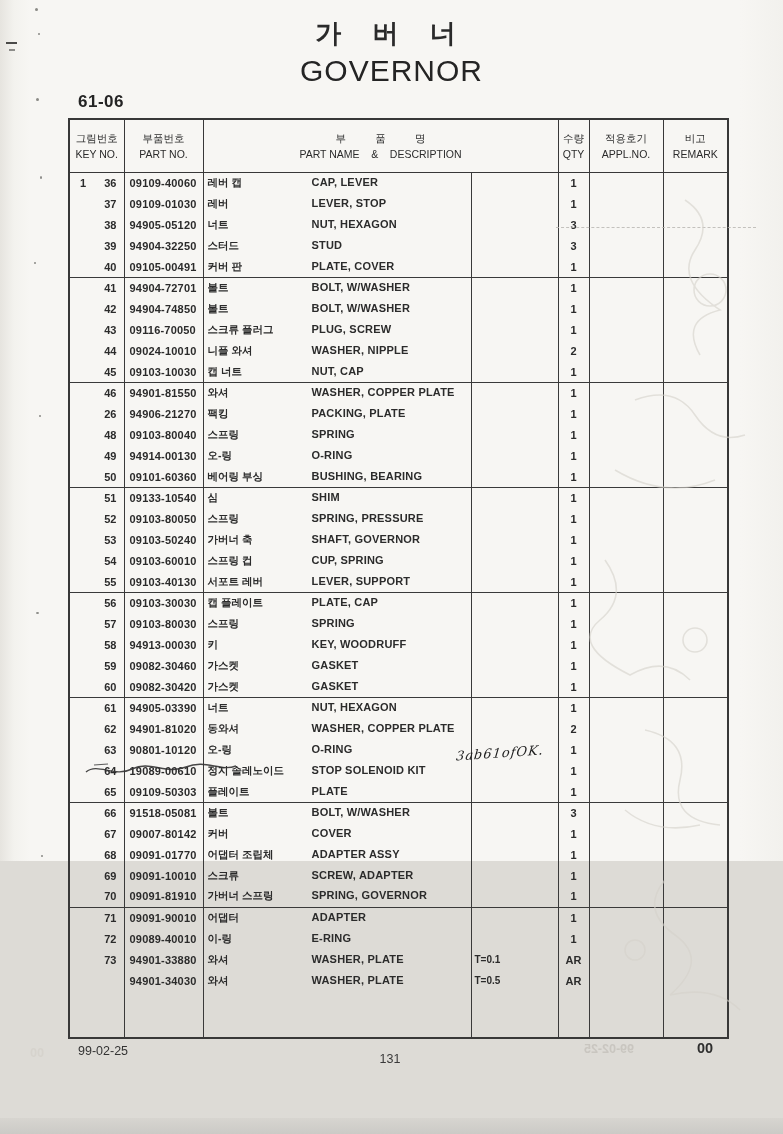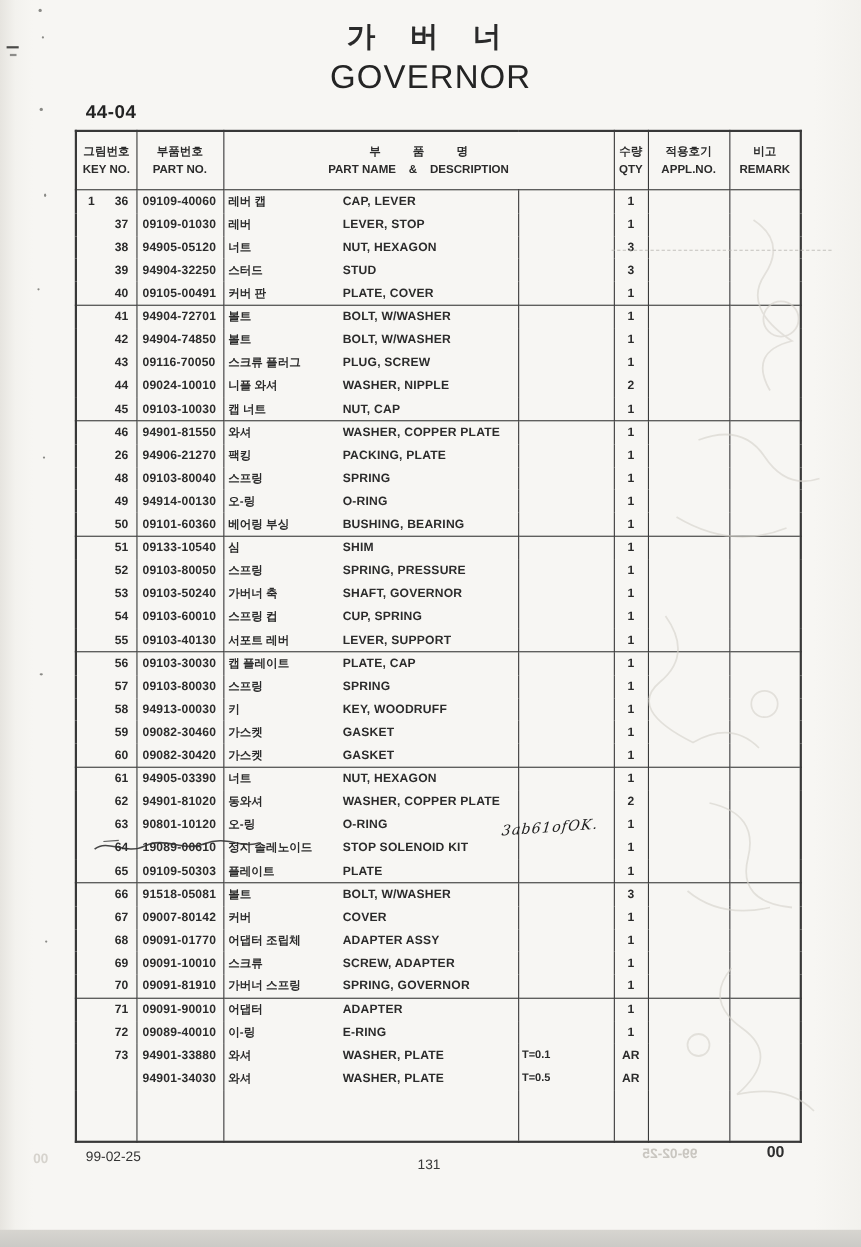--- a/index.html
+++ b/index.html
@@ -3,21 +3,21 @@
 <meta charset="utf-8">
 <style>
   html,body{margin:0;padding:0;}
   body{
     width:783px;height:1134px;
     background:#dddbd6;
     font-family:"Liberation Sans", sans-serif;
     position:relative;overflow:hidden;
   }
   .page{
-    position:absolute;left:0;top:0;width:783px;height:1134px;
+    position:absolute;left:0;top:0;width:783px;height:861px;
     background:linear-gradient(90deg,#e6e4df 0px,#f3f2ee 14px,#f7f6f3 30px,#f7f6f3 740px,#f2f1ed 783px);
     color:#262626;
   }
   
   .bottom-strip{
     position:absolute;left:0;top:1118px;width:783px;height:16px;
     background:linear-gradient(180deg,#d7d5d0,#cbcac6);
   }
   .titles{position:absolute;left:0;top:16px;width:783px;text-align:center;}
   .title-kr{
@@ -33,21 +33,21 @@
   table.parts{
     position:absolute;left:68px;top:118px;width:659px;
     border-collapse:collapse;table-layout:fixed;
     border:2px solid #383838;
     font-size:11px;font-weight:bold;color:#2b2b2b;
   }
   col.c-key{width:55px}col.c-part{width:79px}col.c-desc{width:268px}
   col.c-spec{width:87px}col.c-qty{width:31px}col.c-appl{width:74px}col.c-rem{width:65px}
   thead th{
     border:1px solid #383838;border-bottom:1.5px solid #383838;
-    height:48px;padding:2px 1px;font-weight:bold;vertical-align:middle;
+    height:48px;padding:2px 1px;font-weight:normal;vertical-align:middle;
     font-size:10.5px;line-height:1.55;white-space:pre;text-align:center;
   }
   tbody td{
     border-left:1px solid #3a3a3a;border-right:1px solid #3a3a3a;
     height:20.8px;padding:0;vertical-align:middle;overflow:hidden;white-space:nowrap;
   }
   tbody tr.group-end td{border-bottom:1px solid #3a3a3a;}
   td.key-cell{position:relative;}
   .fig-no{position:absolute;left:10px;top:50%;transform:translateY(-50%);}
   .key-no{display:block;text-align:right;padding-right:7px;}
@@ -89,21 +89,21 @@
 </head>
 <body>
 
 <div class="page">
 
   <div class="titles">
     <div class="title-kr">가 버 너</div>
     <div class="title-en">GOVERNOR</div>
   </div>
 
-  <div class="section-code">44-04</div>
+  <div class="section-code">61-06</div>
 
   <table class="parts">
     <colgroup>
       <col class="c-key">
         <col class="c-part">
         <col class="c-desc">
       <col class="c-spec">
         <col class="c-qty">
         <col class="c-appl">
         <col class="c-rem">

